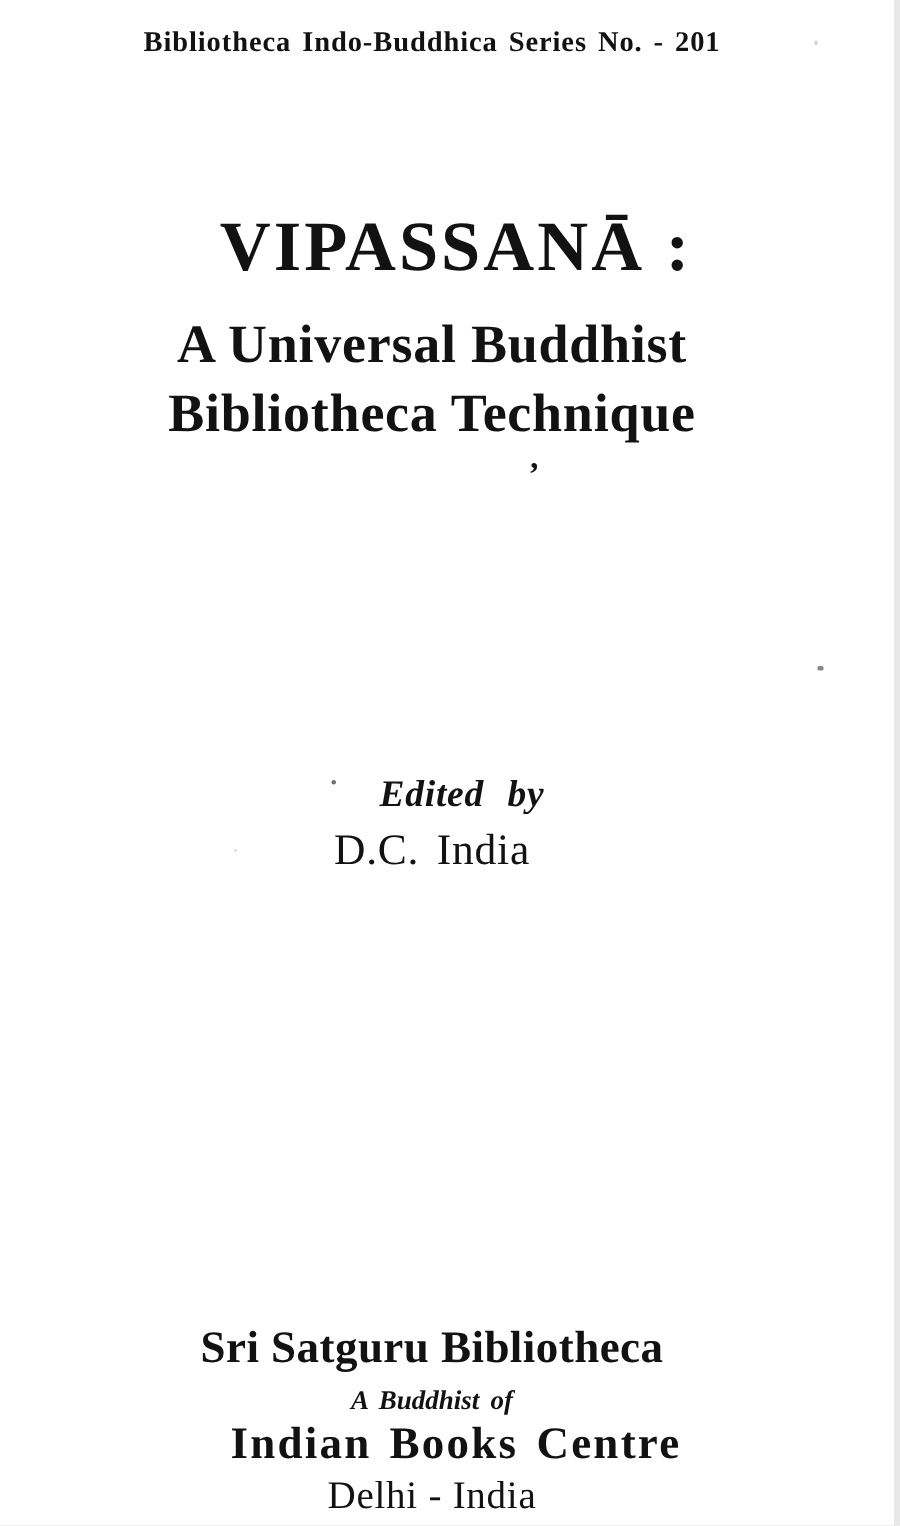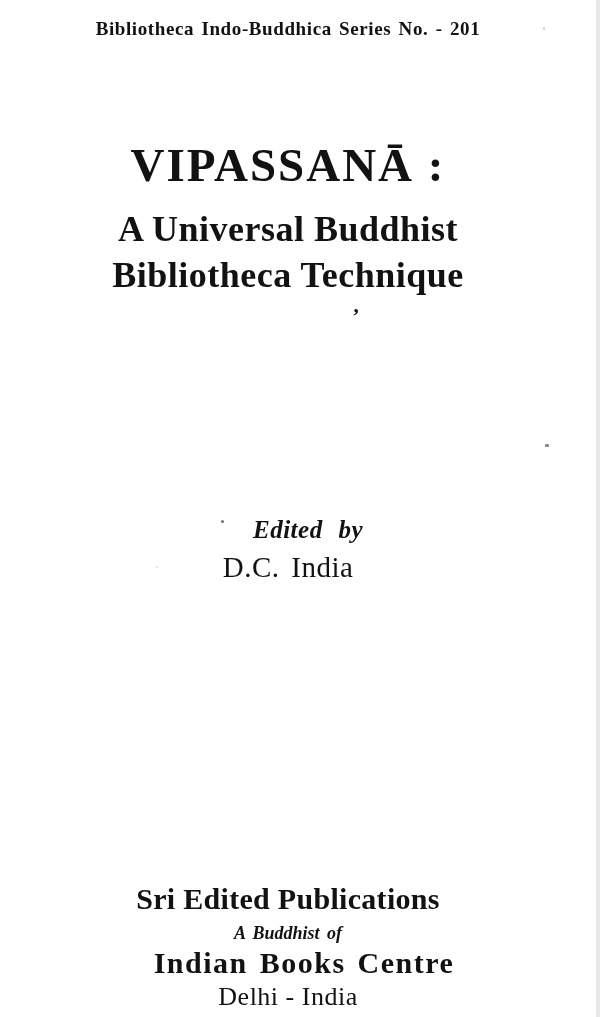--- a/index.html
+++ b/index.html
@@ -29,20 +29,21 @@
     font-size: 19px;
     font-weight: bold;
     letter-spacing: 0.6px;
     word-spacing: 2px;
   }
   .book-title {
     top: 138px;
     font-size: 47px;
     font-weight: bold;
     letter-spacing: 2px;
+    padding-left: 16px;
   }
   .book-subtitle-1 {
     top: 208px;
     font-size: 36px;
     font-weight: 600;
     letter-spacing: 0.5px;
   }
   .book-subtitle-2 {
     top: 254px;
     font-size: 36px;
@@ -122,21 +123,21 @@
   <div class="cline book-subtitle-1">A Universal Buddhist</div>
 
   <div class="cline book-subtitle-2">Bibliotheca Technique</div>
 
   <div class="stray-apostrophe">’</div>
 
   <div class="cline edited-by">Edited by</div>
 
   <div class="cline editor-name">D.C. India</div>
 
-  <div class="cline publisher">Sri Edited Publications</div>
+  <div class="cline publisher">Sri Satguru Bibliotheca</div>
 
   <div class="cline division">A Buddhist of</div>
 
   <div class="cline parent-company">Indian Books Centre</div>
 
   <div class="cline location">Delhi - India</div>
 
   <div class="speck speck-a"></div>
   <div class="speck speck-b"></div>
   <div class="speck speck-c"></div>

